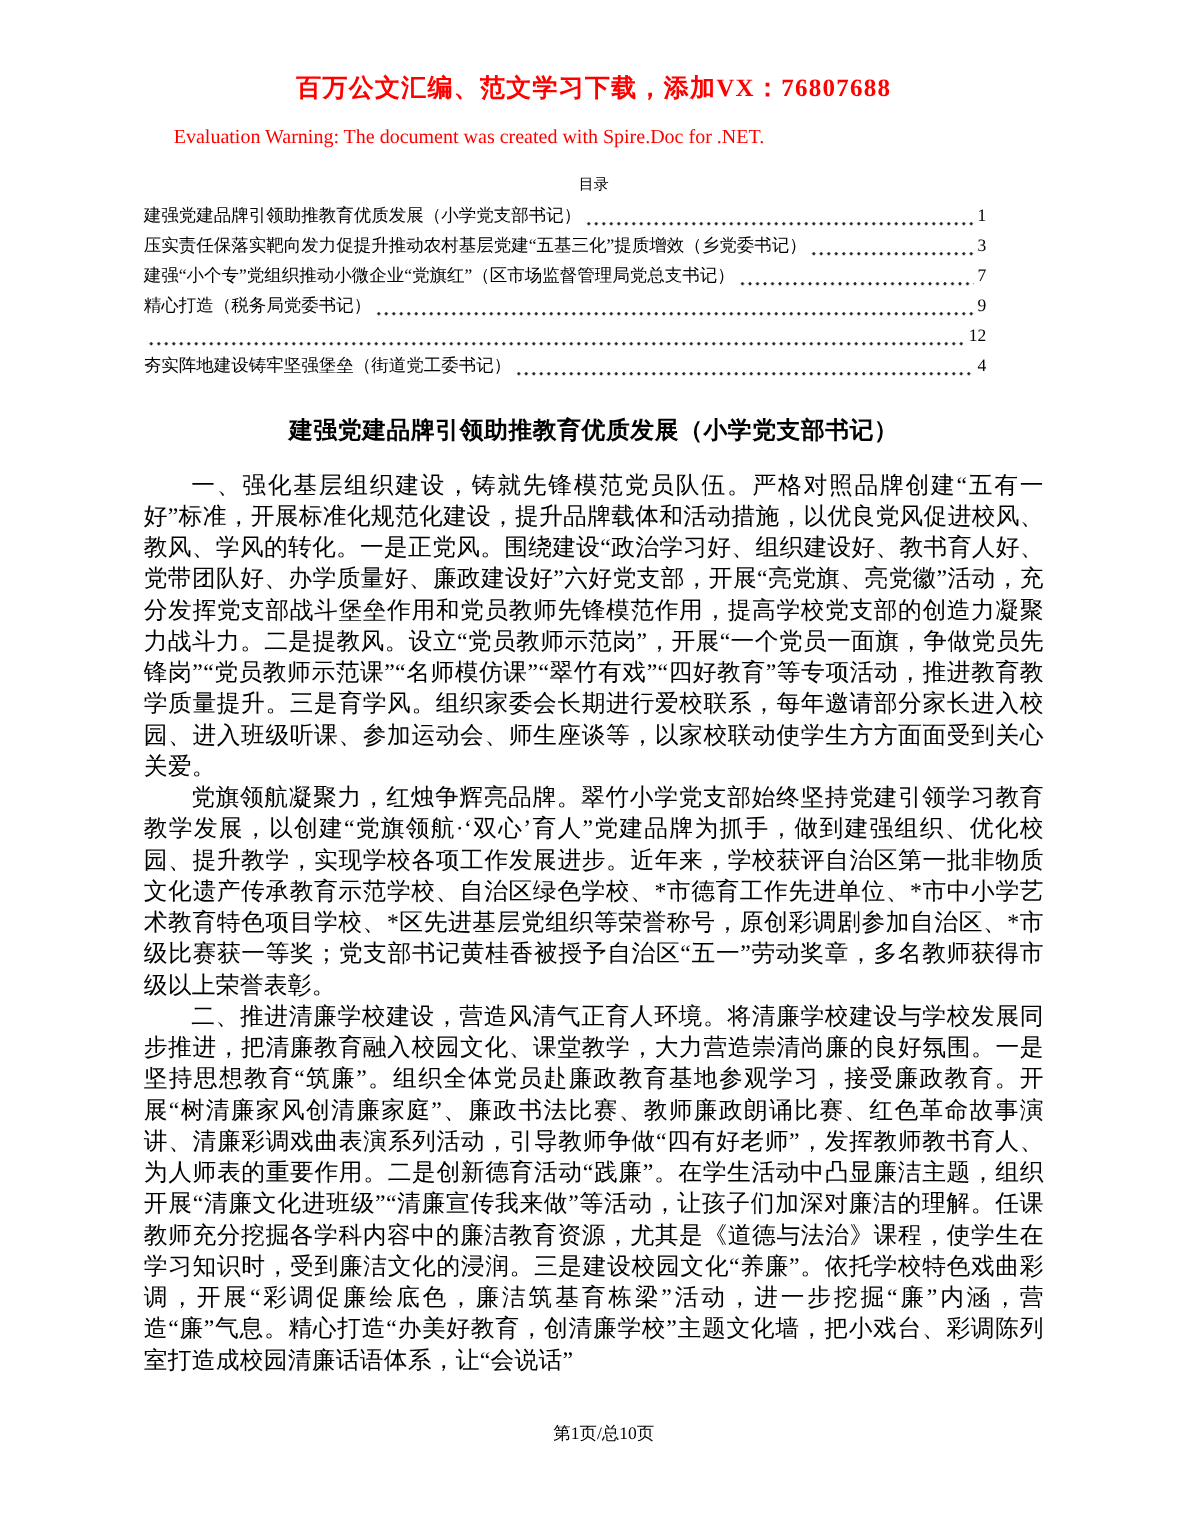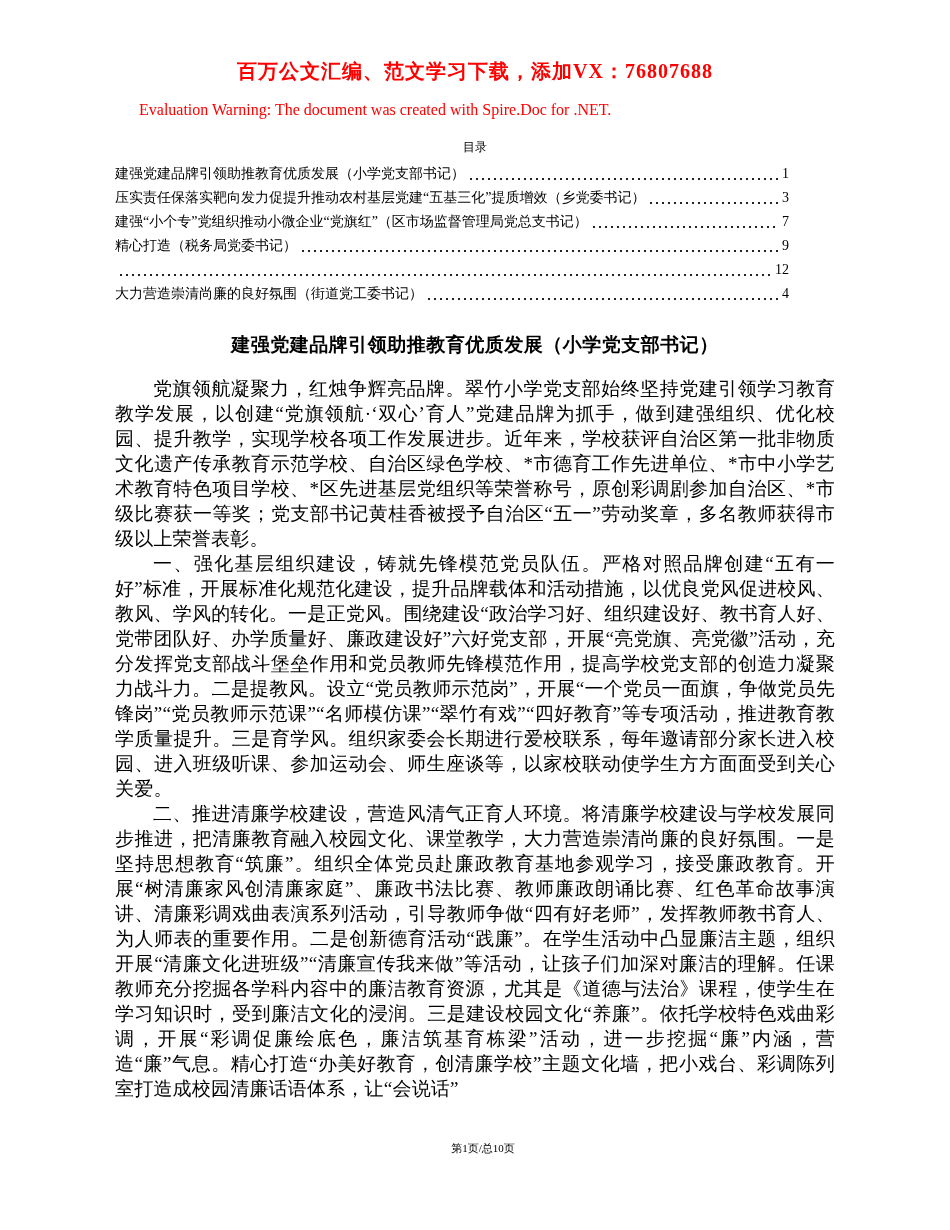--- a/index.html
+++ b/index.html
@@ -78,21 +78,21 @@
     text-align: justify;
     text-indent: 2em;
     letter-spacing: 0.2px;
   }
   .footer {
     position: absolute;
     left: 16px;
     right: 0;
     bottom: 74px;
     text-align: center;
-    font-size: 11px;
+    font-size: 14px;
     color: #000;
   }
 </style>
 </head>
 <body>
 
 <div class="page">
 
   <div class="header-ad">百万公文汇编、范文学习下载，添加VX：76807688</div>
 
@@ -119,29 +119,29 @@
     <div class="toc-row">
       <span class="toc-label">精心打造（税务局党委书记）</span>
       <span class="toc-leader"></span>
       <span class="toc-page">9</span>
     </div>
     <div class="toc-row">
       <span class="toc-leader"></span>
       <span class="toc-page">12</span>
     </div>
     <div class="toc-row">
-      <span class="toc-label">大力营造崇清尚廉的良好氛围（街道党工委书记）</span>
+      <span class="toc-label">夯实阵地建设铸牢坚强堡垒（街道党工委书记）</span>
       <span class="toc-leader"></span>
       <span class="toc-page">4</span>
     </div>
   </div>
 
   <h1 class="article-title">建强党建品牌引领助推教育优质发展（小学党支部书记）</h1>
 
   <div class="article-body">
+    <p class="body-para">一、强化基层组织建设，铸就先锋模范党员队伍。严格对照品牌创建“五有一好”标准，开展标准化规范化建设，提升品牌载体和活动措施，以优良党风促进校风、教风、学风的转化。一是正党风。围绕建设“政治学习好、组织建设好、教书育人好、党带团队好、办学质量好、廉政建设好”六好党支部，开展“亮党旗、亮党徽”活动，充分发挥党支部战斗堡垒作用和党员教师先锋模范作用，提高学校党支部的创造力凝聚力战斗力。二是提教风。设立“党员教师示范岗”，开展“一个党员一面旗，争做党员先锋岗”“党员教师示范课”“名师模仿课”“翠竹有戏”“四好教育”等专项活动，推进教育教学质量提升。三是育学风。组织家委会长期进行爱校联系，每年邀请部分家长进入校园、进入班级听课、参加运动会、师生座谈等，以家校联动使学生方方面面受到关心关爱。</p>
     <p class="body-para">党旗领航凝聚力，红烛争辉亮品牌。翠竹小学党支部始终坚持党建引领学习教育教学发展，以创建“党旗领航·‘双心’育人”党建品牌为抓手，做到建强组织、优化校园、提升教学，实现学校各项工作发展进步。近年来，学校获评自治区第一批非物质文化遗产传承教育示范学校、自治区绿色学校、*市德育工作先进单位、*市中小学艺术教育特色项目学校、*区先进基层党组织等荣誉称号，原创彩调剧参加自治区、*市级比赛获一等奖；党支部书记黄桂香被授予自治区“五一”劳动奖章，多名教师获得市级以上荣誉表彰。</p>
-    <p class="body-para">一、强化基层组织建设，铸就先锋模范党员队伍。严格对照品牌创建“五有一好”标准，开展标准化规范化建设，提升品牌载体和活动措施，以优良党风促进校风、教风、学风的转化。一是正党风。围绕建设“政治学习好、组织建设好、教书育人好、党带团队好、办学质量好、廉政建设好”六好党支部，开展“亮党旗、亮党徽”活动，充分发挥党支部战斗堡垒作用和党员教师先锋模范作用，提高学校党支部的创造力凝聚力战斗力。二是提教风。设立“党员教师示范岗”，开展“一个党员一面旗，争做党员先锋岗”“党员教师示范课”“名师模仿课”“翠竹有戏”“四好教育”等专项活动，推进教育教学质量提升。三是育学风。组织家委会长期进行爱校联系，每年邀请部分家长进入校园、进入班级听课、参加运动会、师生座谈等，以家校联动使学生方方面面受到关心关爱。</p>
     <p class="body-para">二、推进清廉学校建设，营造风清气正育人环境。将清廉学校建设与学校发展同步推进，把清廉教育融入校园文化、课堂教学，大力营造崇清尚廉的良好氛围。一是坚持思想教育“筑廉”。组织全体党员赴廉政教育基地参观学习，接受廉政教育。开展“树清廉家风创清廉家庭”、廉政书法比赛、教师廉政朗诵比赛、红色革命故事演讲、清廉彩调戏曲表演系列活动，引导教师争做“四有好老师”，发挥教师教书育人、为人师表的重要作用。二是创新德育活动“践廉”。在学生活动中凸显廉洁主题，组织开展“清廉文化进班级”“清廉宣传我来做”等活动，让孩子们加深对廉洁的理解。任课教师充分挖掘各学科内容中的廉洁教育资源，尤其是《道德与法治》课程，使学生在学习知识时，受到廉洁文化的浸润。三是建设校园文化“养廉”。依托学校特色戏曲彩调，开展“彩调促廉绘底色，廉洁筑基育栋梁”活动，进一步挖掘“廉”内涵，营造“廉”气息。精心打造“办美好教育，创清廉学校”主题文化墙，把小戏台、彩调陈列室打造成校园清廉话语体系，让“会说话”</p>
   </div>
 
   <div class="footer">第1页/总10页</div>
 
 </div>
 
 </body></html>

